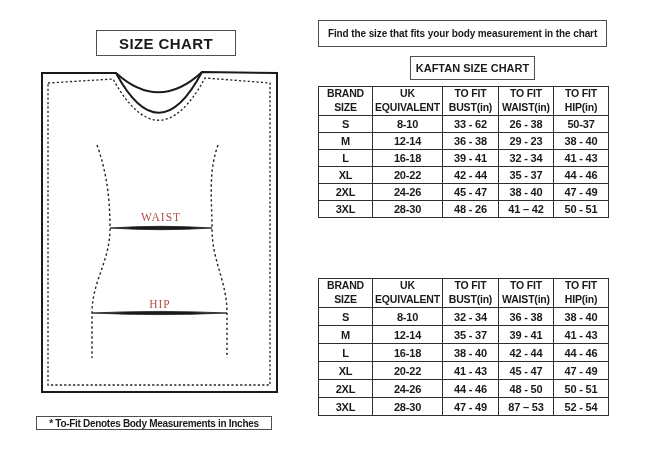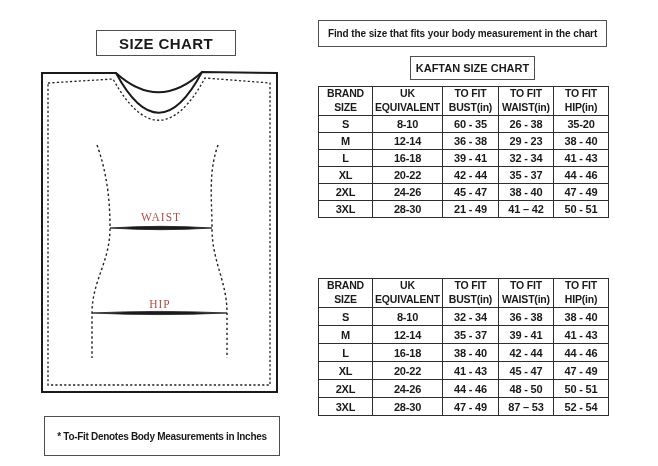--- a/index.html
+++ b/index.html
@@ -6,21 +6,21 @@
   html, body { width: 658px; height: 466px; background: #ffffff; }
   body { font-family: "Liberation Sans", sans-serif; color: #1a1a1a; position: relative; }
   .canvas { position: absolute; left: 0; top: 0; width: 658px; height: 466px; background: #fff; overflow: hidden; border-radius: 21px; }
 
   .box {
     position: absolute; background: #fff; border: 1px solid #4f4f4f;
     display: flex; align-items: center; justify-content: center;
     font-weight: bold; text-align: center;
   }
   .page-title-box { left: 96px; top: 30px; width: 140px; height: 26px; font-size: 15px; letter-spacing: 0.4px; }
-  .footnote-box  { left: 44px; top: 416px; width: 236px; height: 40px; font-size: 10px; letter-spacing: -0.3px; white-space: nowrap; }
+  .footnote-box  { left: 36px; top: 416px; width: 236px; height: 14px; font-size: 10px; letter-spacing: -0.3px; white-space: nowrap; }
   .instruction-box { left: 318px; top: 20px; width: 289px; height: 27px; font-size: 10px; letter-spacing: -0.1px; white-space: nowrap; }
   .kaftan-title-box { left: 410px; top: 56px; width: 125px; height: 24px; font-size: 11px; }
   .maternity-title-box { left: 408px; top: 247px; width: 136px; height: 24px; font-size: 11px; }
 
   .diagram-svg { position: absolute; left: 25px; top: 60px; width: 290px; height: 350px; }
 
   table.size-table {
     position: absolute; left: 318px; width: 290px;
     border-collapse: collapse; table-layout: fixed; background: #fff;
   }
@@ -87,23 +87,23 @@
           <th>TO FIT
 WAIST(in)</th>
           <th>TO FIT
 HIP(in)</th>
         </tr>
     </thead>
     <tbody>
         <tr>
           <td>S</td>
           <td>8-10</td>
-          <td>60 - 35</td>
+          <td>33 - 62</td>
           <td>26 - 38</td>
-          <td>35-20</td>
+          <td>50-37</td>
         </tr>
         <tr>
           <td>M</td>
           <td>12-14</td>
           <td>36 - 38</td>
           <td>29 - 23</td>
           <td>38 - 40</td>
         </tr>
         <tr>
           <td>L</td>
@@ -122,21 +122,21 @@
         <tr>
           <td>2XL</td>
           <td>24-26</td>
           <td>45 - 47</td>
           <td>38 - 40</td>
           <td>47 - 49</td>
         </tr>
         <tr>
           <td>3XL</td>
           <td>28-30</td>
-          <td>21 - 49</td>
+          <td>48 - 26</td>
           <td>41 – 42</td>
           <td>50 - 51</td>
         </tr>
       </tbody>
   </table>
 
 
   <table class="size-table" id="maternity-table">
     <colgroup>
       <col style="width:54px">

